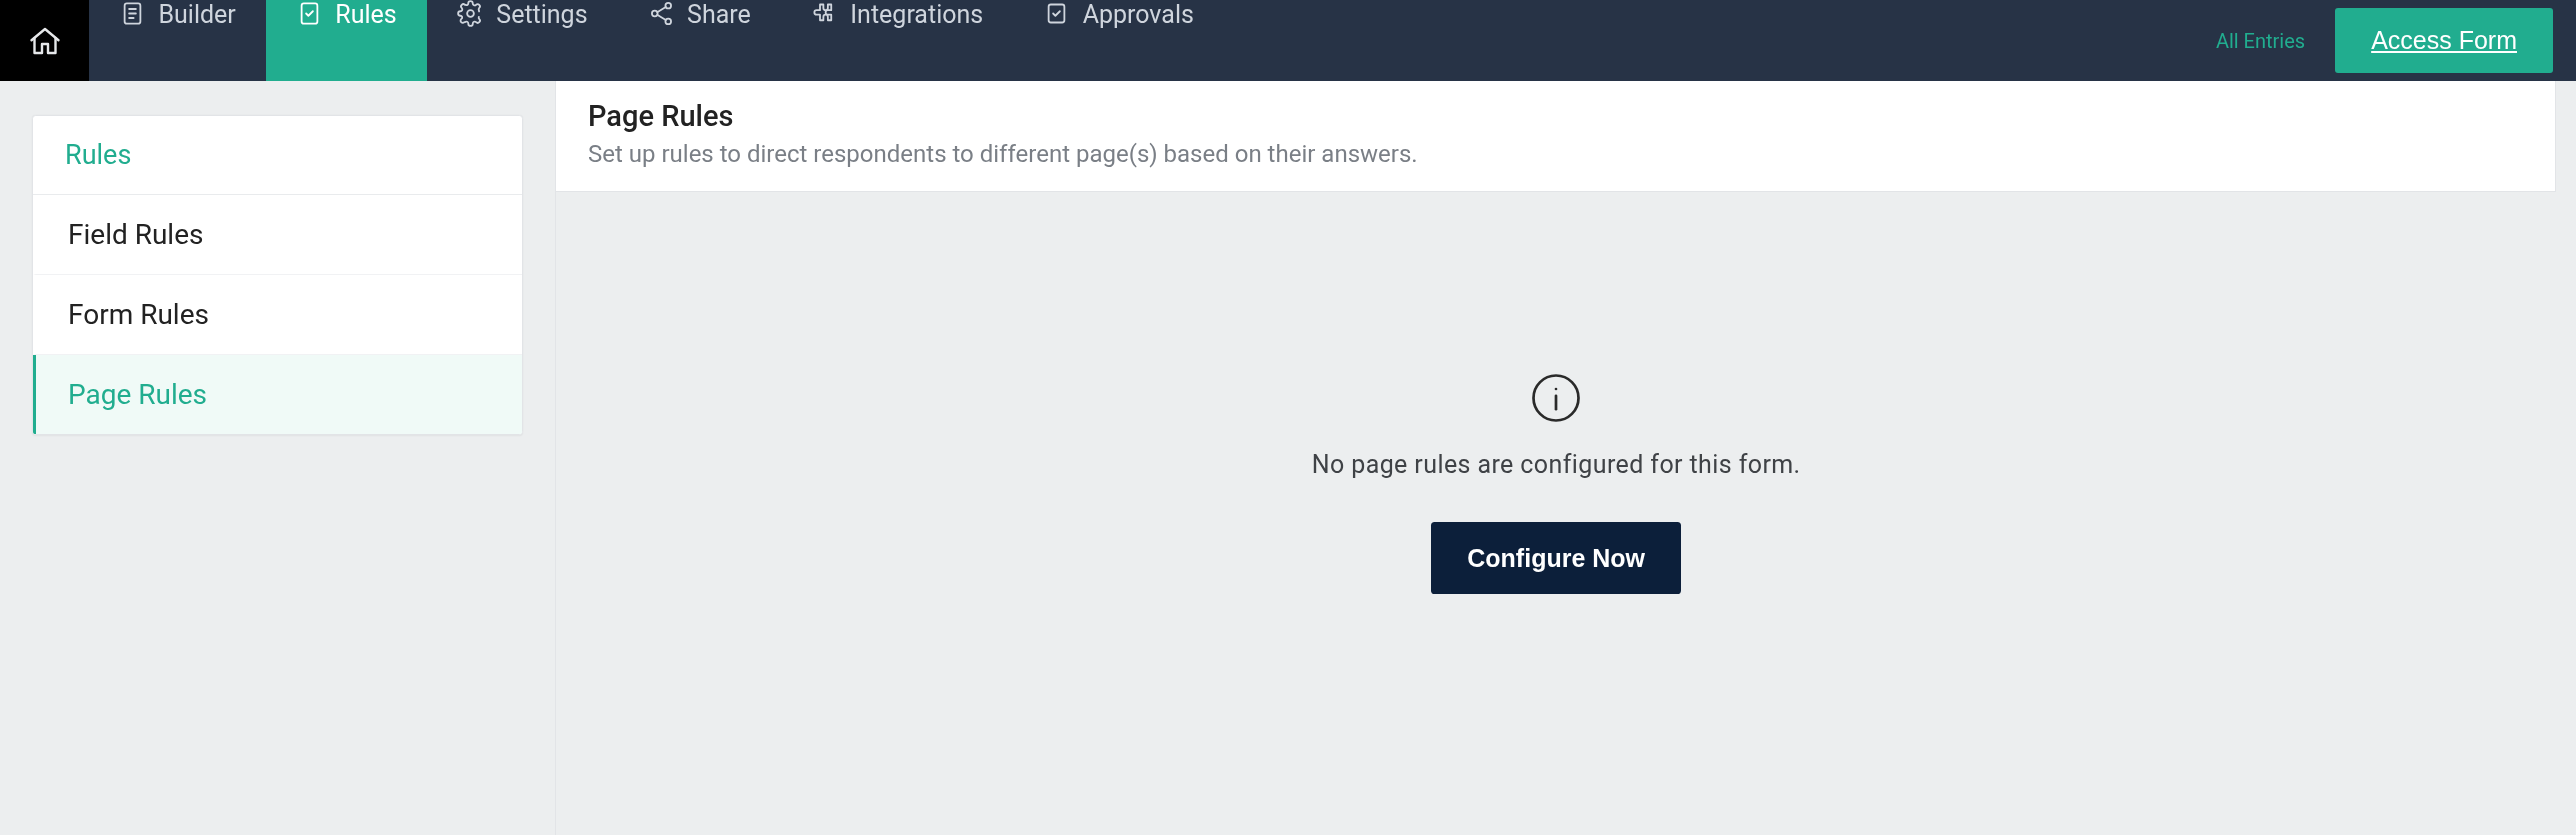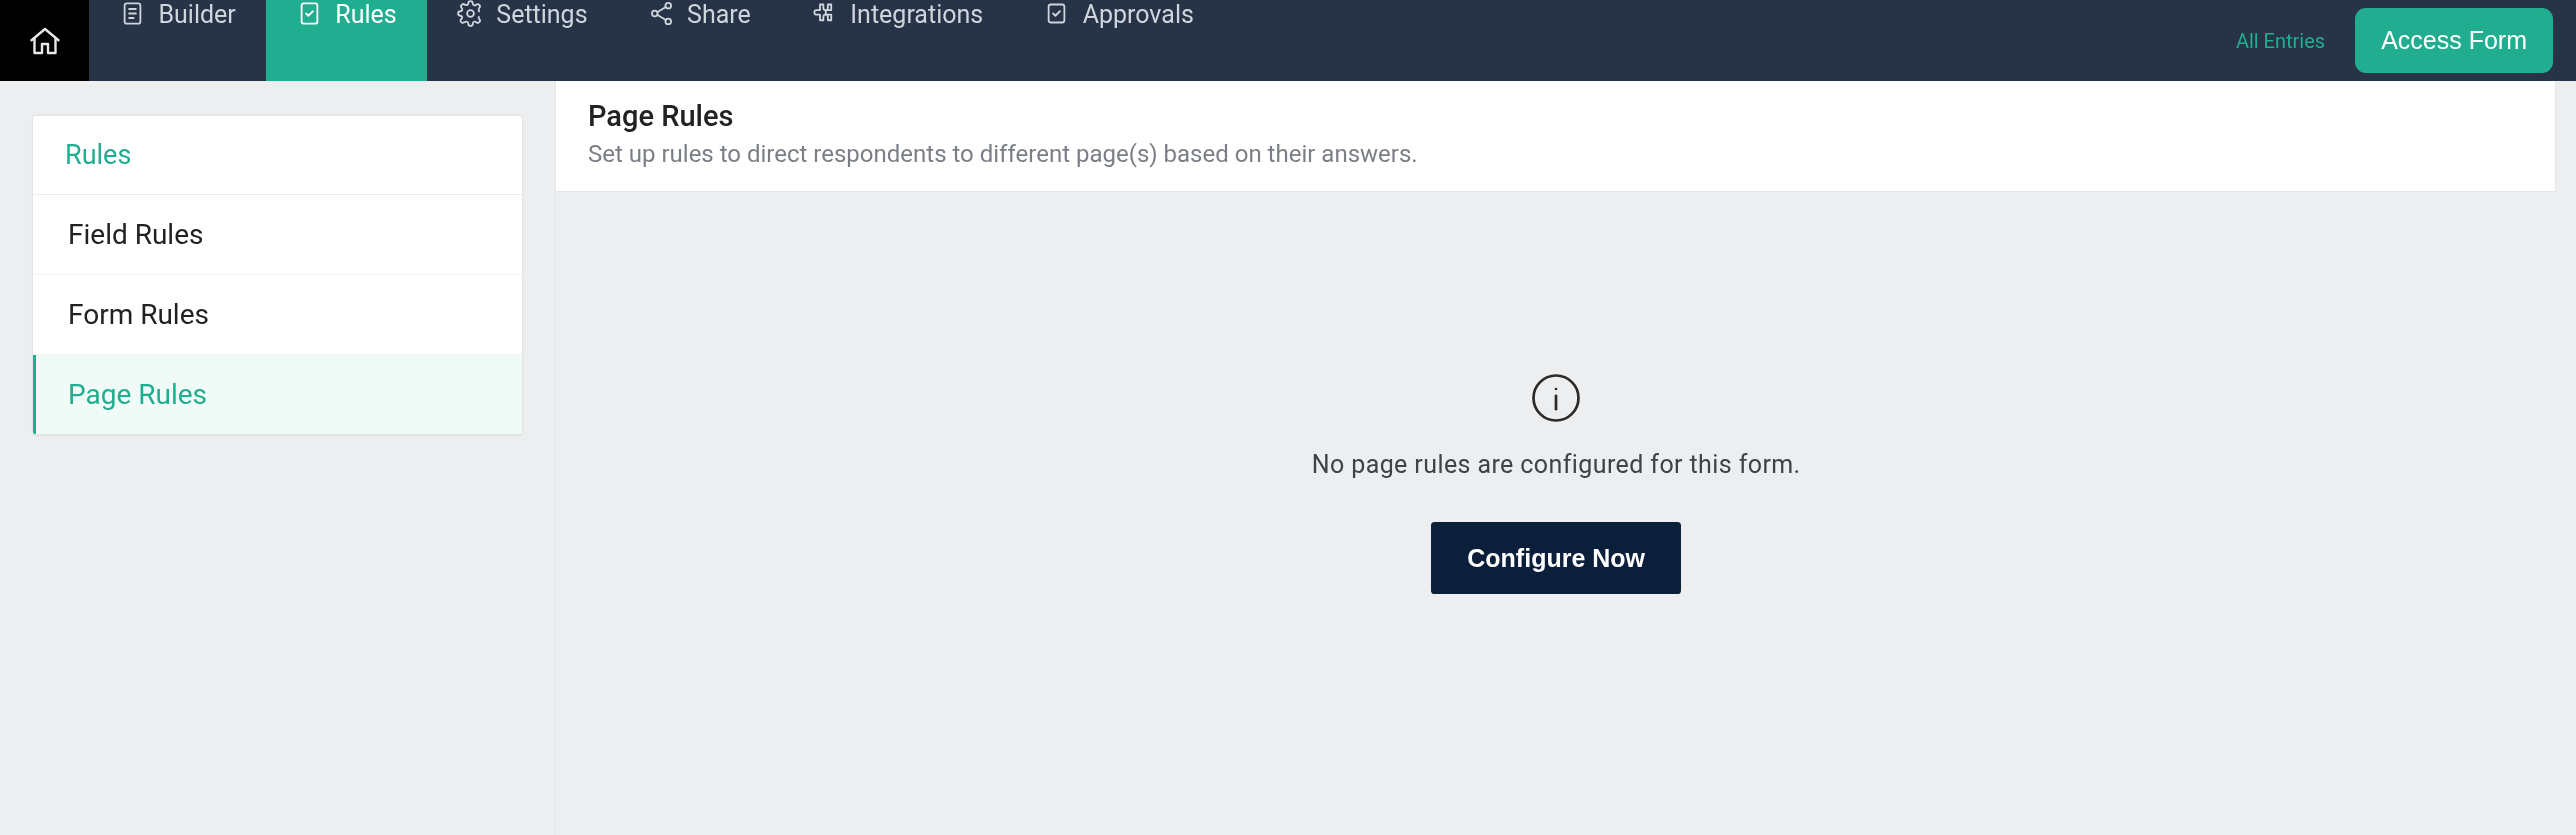--- a/index.html
+++ b/index.html
@@ -56,23 +56,24 @@
     .all-entries {
       color: #21ad8f;
       font-size: 20px;
       cursor: pointer;
     }
     .access-form-btn {
       background: #21ad8f;
       color: #ffffff;
       border: none;
       font-size: 25px;
-      padding: 18px 26px;
-      border-radius: 11px;
-      cursor: pointer;
+      padding: 18px 36px;
+      border-radius: 3px;
+      cursor: pointer;
+      text-decoration: underline;
     }
 
     
     .layout {
       display: flex;
       height: calc(100% - 81px);
     }
     .sidebar-wrap {
       width: 555px;
       padding: 34px 32px;

